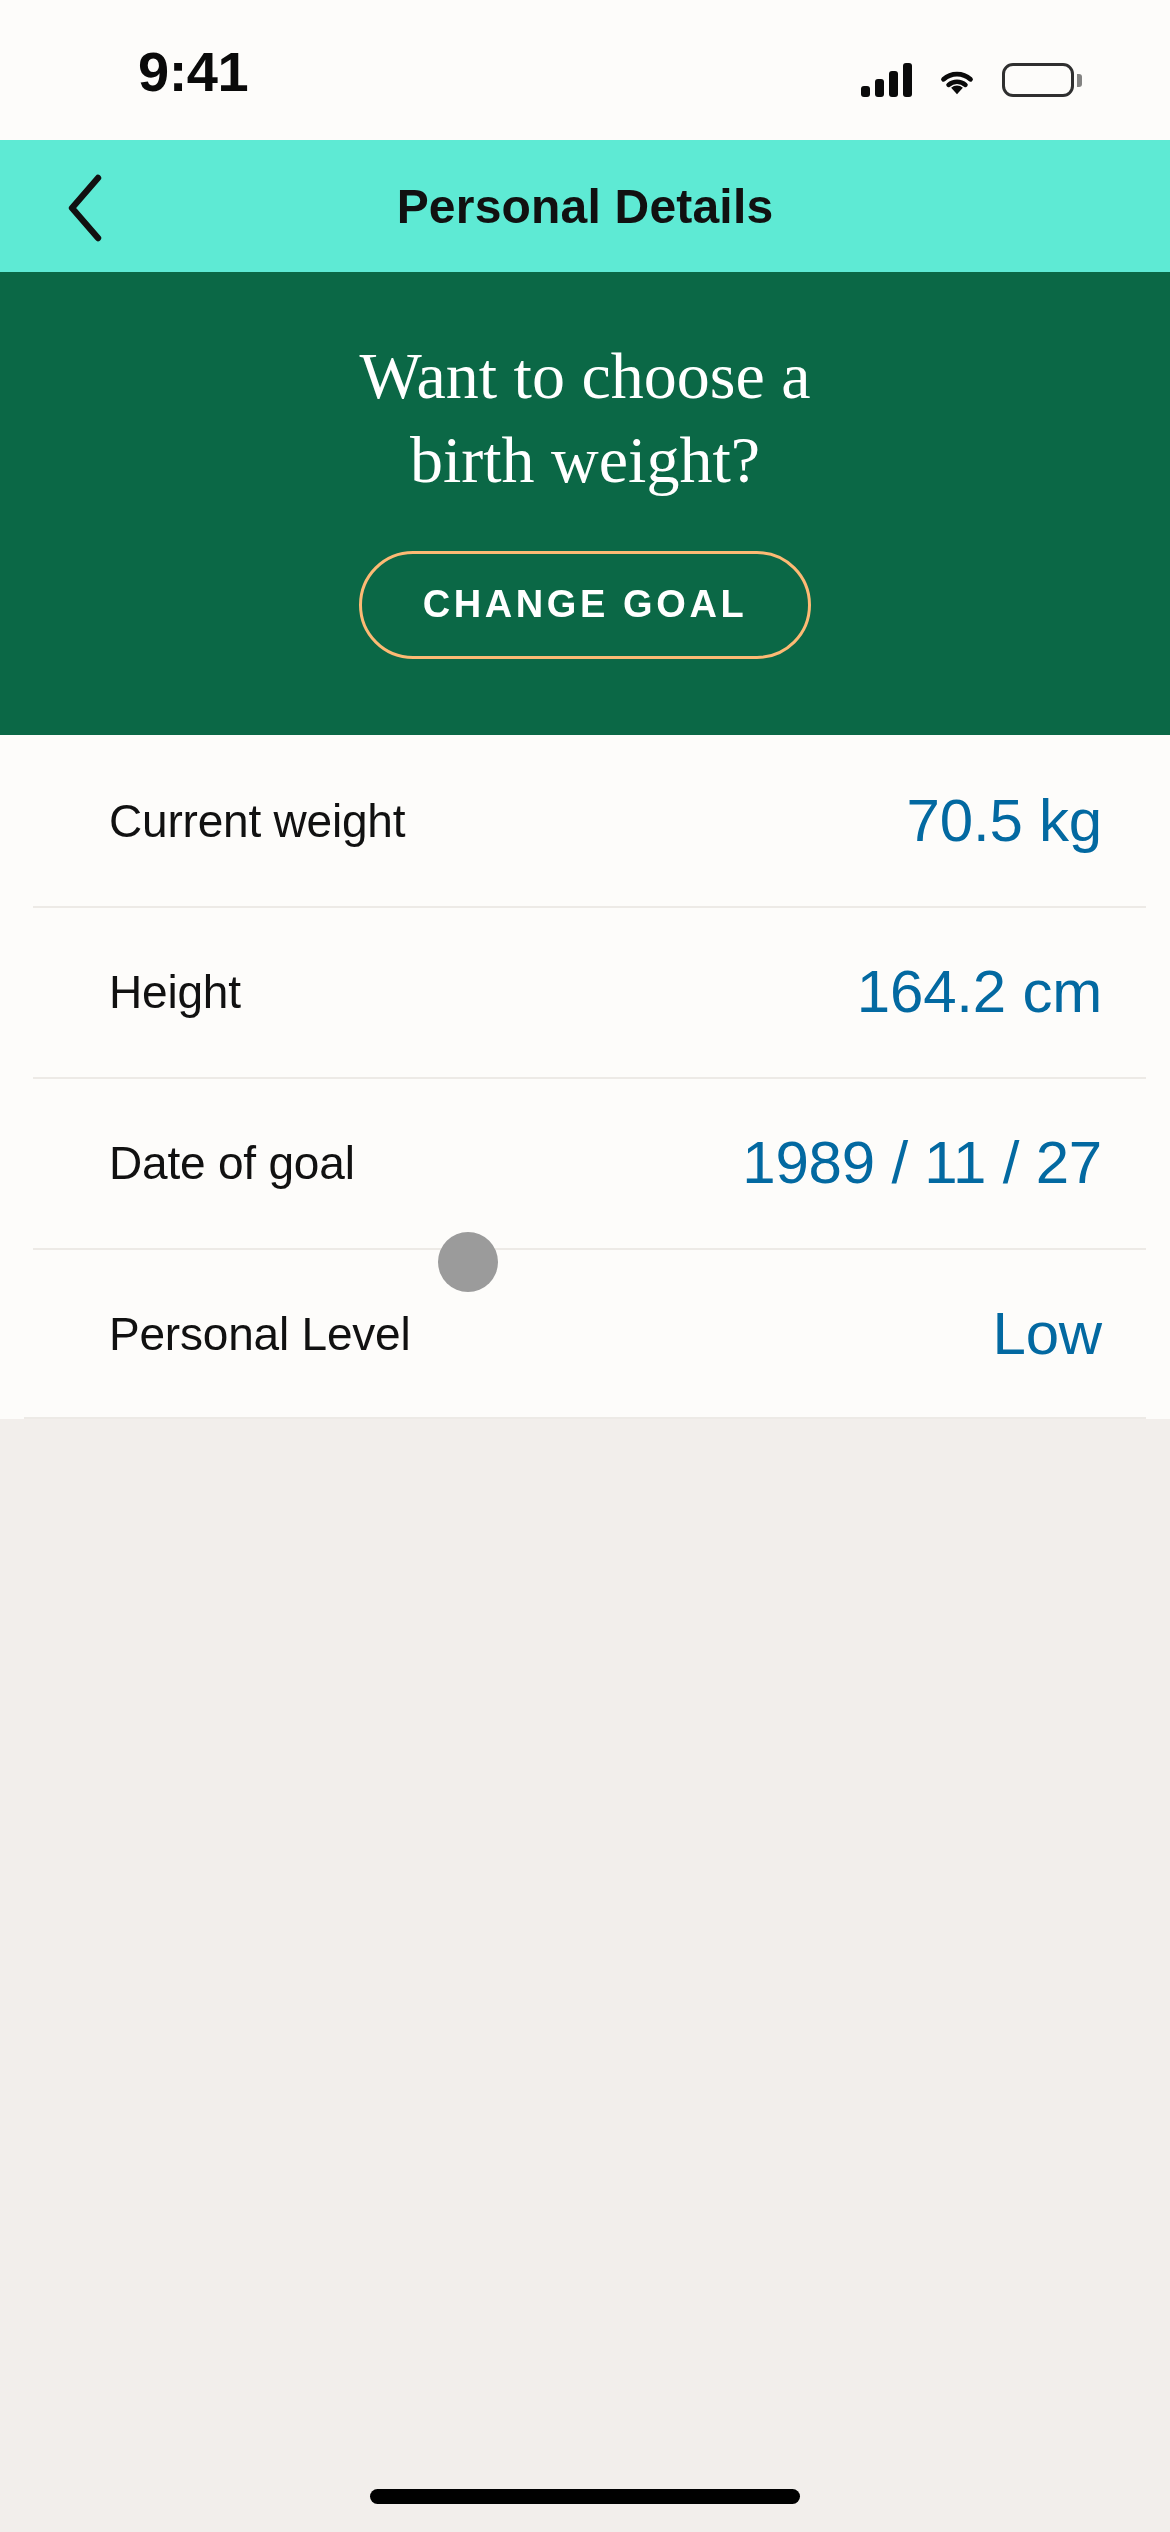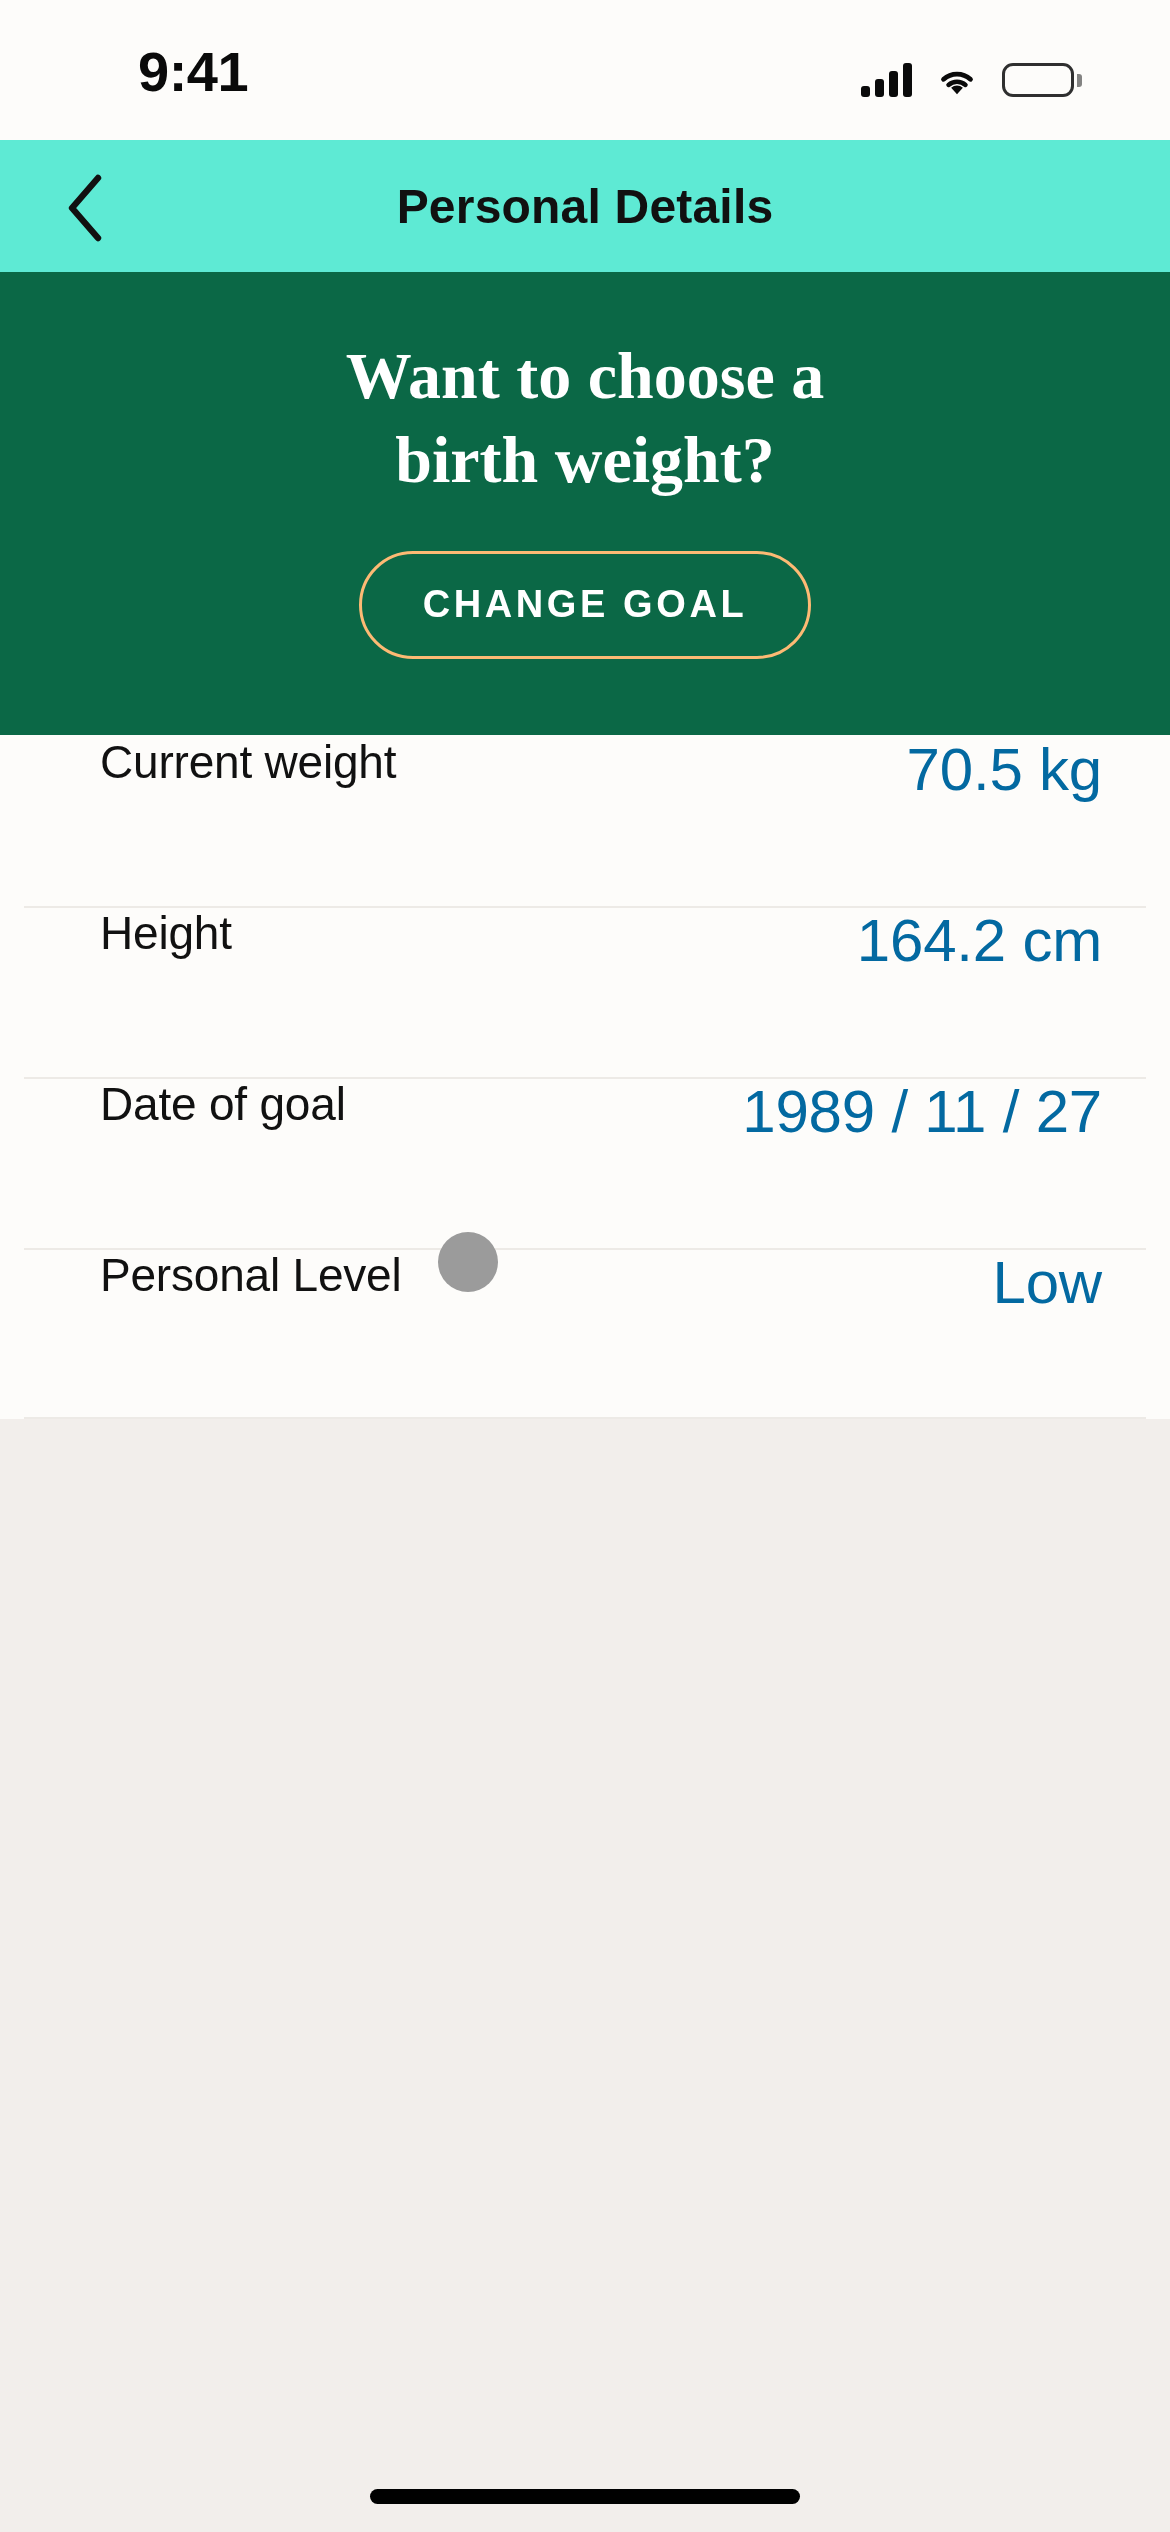--- a/index.html
+++ b/index.html
@@ -124,21 +124,21 @@
     justify-content:flex-start;
     padding-top:62px;
   }
   .promo-title {
     font-family:"Liberation Serif", serif;
     font-size:66px;
     line-height:1.28;
     color:#FFFFFF;
     text-align:center;
     max-width:720px;
-    font-weight:bold;
+    font-weight:normal;
   }
   .promo-button {
     margin-top:48px;
     min-width:452px;
     height:108px;
     border:3px solid #fdba74;
     border-radius:56px;
     background:transparent;
     color:#FFFFFF;
     font-size:38px;
@@ -157,23 +157,25 @@
     position:absolute;
     top:735px; left:0;
     width:1170px;
     background:#FDFCFA;
     padding-bottom:0;
   }
   .detail-row {
     position:relative;
     height:171px;
     display:flex;
+    align-items:center;
     justify-content:space-between;
     padding:0 68px 0 100px;
     cursor:pointer;
+    margin-left:9px;
   }
   .detail-row + .detail-row::before,
   .details-list::after {
     content:"";
     position:absolute;
     left:24px;
     right:24px;
     top:0;
     height:2px;
     background:#EDEAE6;

